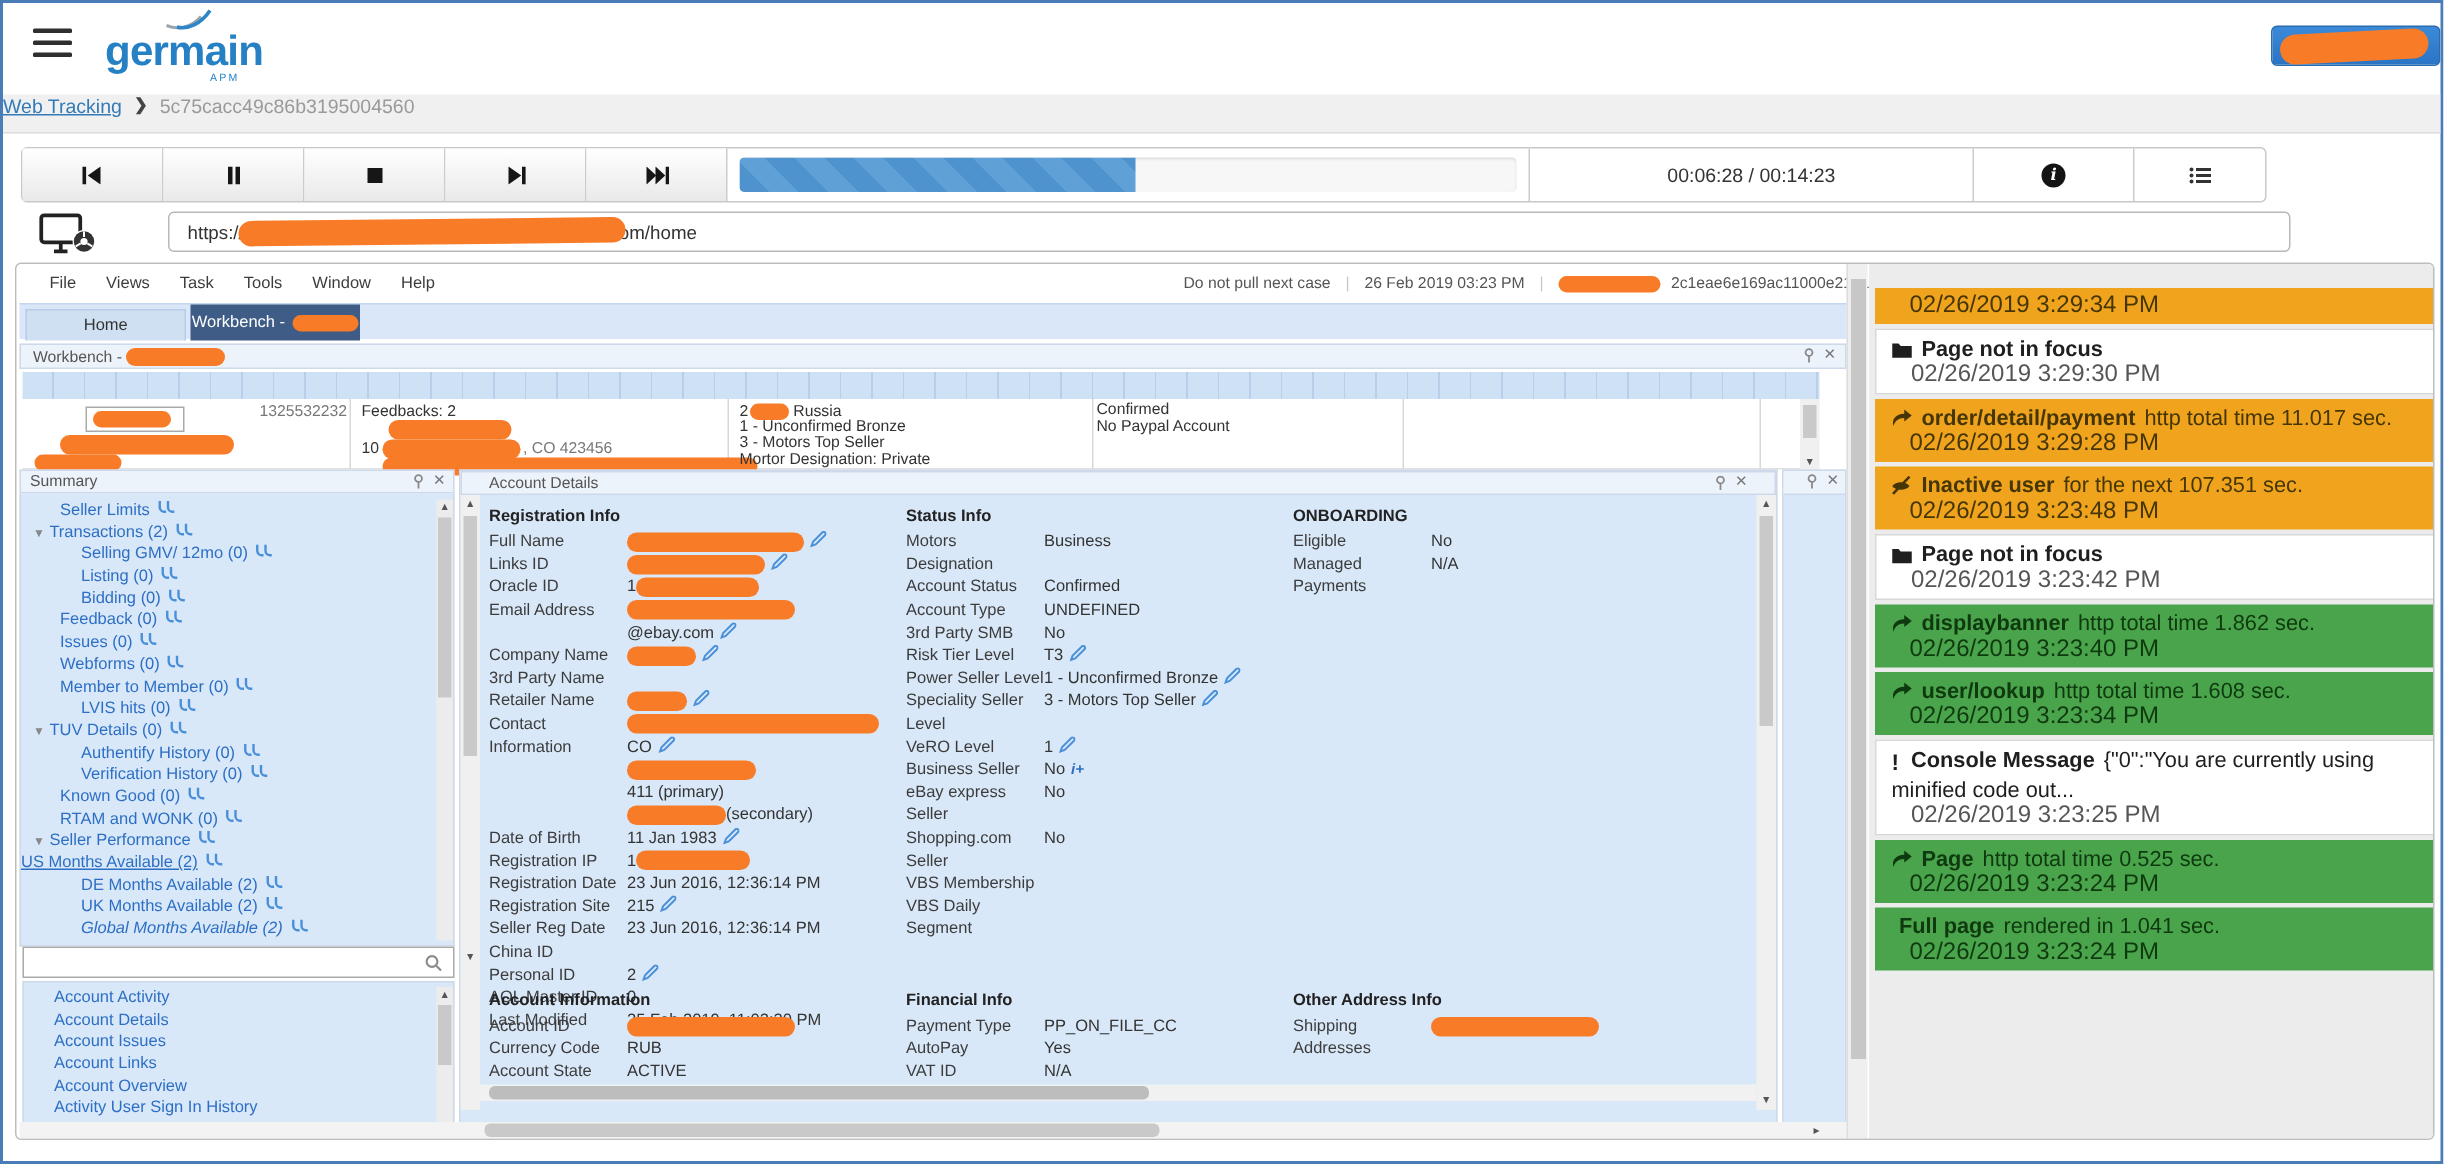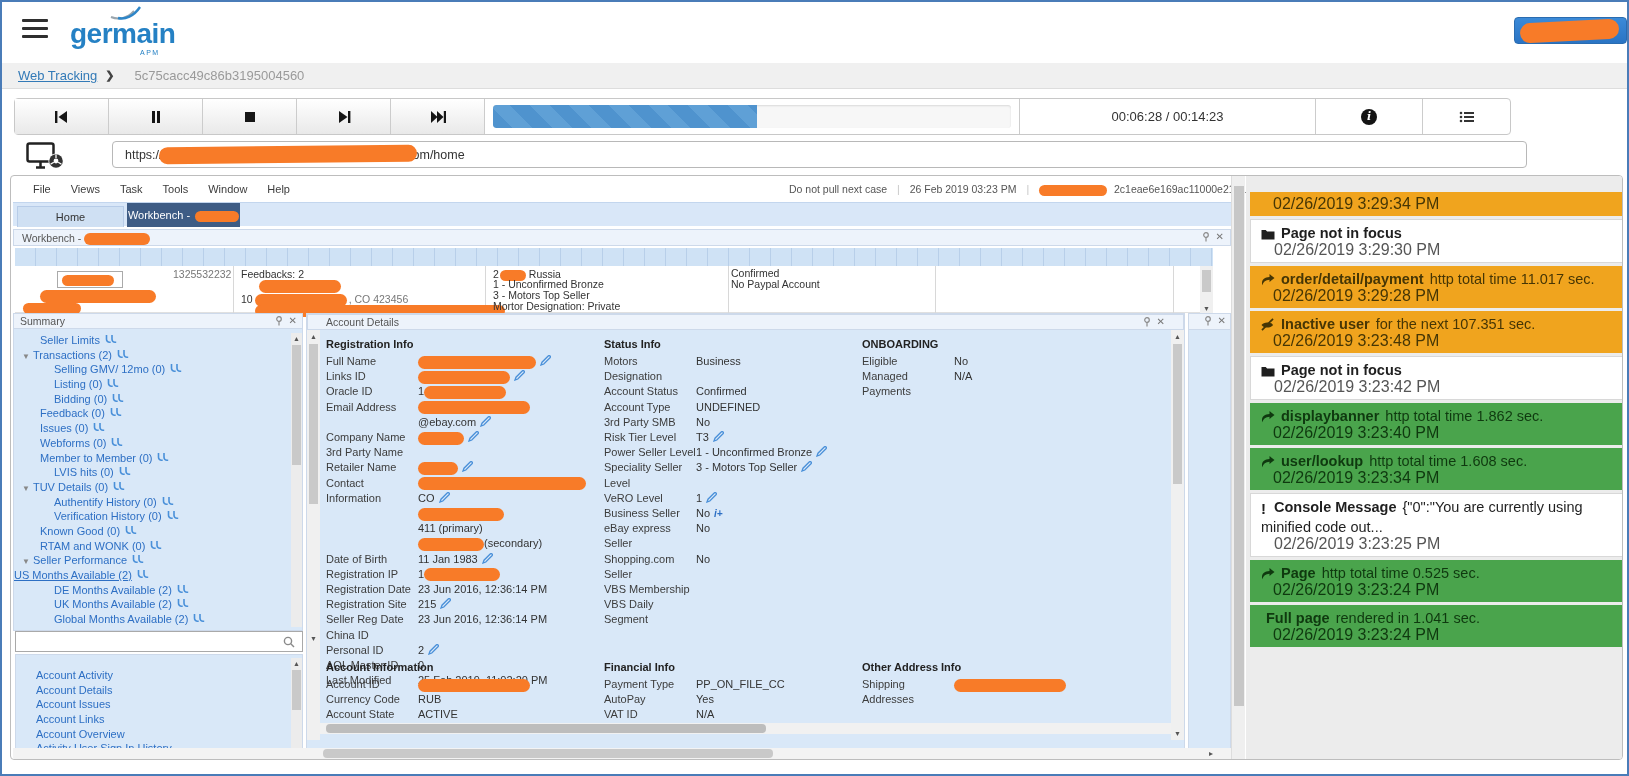--- a/index.html
+++ b/index.html
@@ -16,24 +16,24 @@
   #hamburger i{display:block;height:3px;background:#2f2f2f;margin-bottom:5px;border-radius:1px;}
   #logo{left:68px;top:16px;font-size:28px;font-weight:bold;color:#2581c4;letter-spacing:-0.5px;}
   #logo-sub{left:138px;top:47px;font-size:7px;color:#2581c4;letter-spacing:1.5px;}
   #logo-swoosh{left:103px;top:2px;}
   #top-btn{left:1512px;top:15px;width:113px;height:27px;border:1px solid #2a6cb0;border-radius:4px;
            background:linear-gradient(#3b8ad8,#2a74c4);cursor:pointer;}
   #top-btn .blob{position:absolute;left:5px;top:3px;width:99px;height:20px;transform:rotate(-3deg);border-radius:12px;}
 
   
   #breadcrumb{left:0;top:61px;width:100%;height:26px;background:#f0f0f0;border-bottom:1px solid #ddd;
-              display:flex;align-items:center;padding-left:16px;font-size:13px;}
+              display:flex;padding-left:0;font-size:13px;}
   #breadcrumb a{color:#337ab7;text-decoration:underline;cursor:pointer;}
   #breadcrumb .sep{color:#444;font-weight:bold;margin:0 8px;font-size:11px;}
-  #breadcrumb .sid{color:#9a9a9a;margin-left:12px;}
+  #breadcrumb .sid{color:#9a9a9a;}
 
   
   #player{left:12px;top:96px;width:1497px;height:37px;border:1px solid #c8c8c8;border-radius:4px;
           background:#fff;display:flex;align-items:stretch;}
   .pbtn{width:94px;border-right:1px solid #ccc;background:linear-gradient(#ffffff,#e9e9e9);
         display:flex;align-items:center;justify-content:center;cursor:pointer;}
   #ptrack-wrap{width:540px;display:flex;align-items:center;padding:0 8px;}
   #ptrack{width:100%;height:23px;background:#f7f7f7;border-radius:3px;box-shadow:inset 0 1px 2px rgba(0,0,0,0.12);overflow:hidden;}
   #pfill{height:100%;background:repeating-linear-gradient(45deg,#4f93ce,#4f93ce 14px,#5fa0d6 14px,#5fa0d6 28px);border-radius:3px 0 0 3px;}
   #ptime{width:300px;border-left:1px solid #ccc;display:flex;align-items:center;justify-content:center;
@@ -86,21 +86,21 @@
   #summary-head{position:absolute;left:0;top:0;width:100%;height:16px;padding:1px 0 0 6px;}
   #summary-body{position:absolute;left:0;top:16px;width:100%;height:302px;background:#d9e8f8;border:1px solid #cdd9ea;border-top:none;padding-top:4px;overflow:hidden;}
   .titem{height:14.7px;font-size:11px;color:#2d6fc4;white-space:nowrap;cursor:pointer;line-height:14.7px;}
   .titem .caret{color:#888;font-size:8px;margin-right:3px;}
   .titem .ticon{display:inline-block;vertical-align:-1px;margin-left:4px;}
   .vsb{position:absolute;right:1px;width:11px;background:#ececec;}
   .vsb .thumb{position:absolute;left:1px;width:9px;background:#c9c9c9;}
   .vsb .a{position:absolute;left:2px;font-size:7px;color:#555;}
   #search-box{left:2px;top:318px;width:288px;height:21px;background:#fff;border:1px solid #a9a9a9;cursor:text;}
   #search-box .mag{position:absolute;right:7px;top:4px;}
-  #links-area{left:2px;top:341px;width:288px;height:105px;background:#d9e8f8;border:1px solid #cdd9ea;overflow:hidden;padding-top:13px;}
+  #links-area{left:2px;top:341px;width:288px;height:105px;background:#d9e8f8;border:1px solid #cdd9ea;overflow:hidden;padding-top:3px;}
   .litem{height:14.7px;line-height:14.7px;font-size:11px;color:#2d6fc4;padding-left:20px;cursor:pointer;white-space:nowrap;}
 
   
   #ad{left:295px;top:137px;width:879px;height:437px;background:#d9e8f8;border:1px solid #cdd9ea;}
   #ad-head{position:absolute;left:0;top:0;width:100%;height:16px;padding:1px 0 0 18px;}
   #ad-lsb{left:0;top:16px;height:410px;width:13px;background:#f0f0f0;}
   #ad-rsb{right:0;top:16px;height:410px;width:13px;background:#f0f0f0;}
   .grp-head{font-size:11px;font-weight:bold;color:#222;height:16px;}
   .frow{display:flex;min-height:15.2px;font-size:11px;line-height:15.2px;}
   .flab{width:92px;flex:none;color:#3c3c3c;}
@@ -393,21 +393,21 @@
                 <path d="M8 0 v4.2 a3 3 0 0 0 3 3 h1.2" fill="none" stroke="#4a90d9" stroke-width="1.6"></path>
               </svg></span></div>
           <div class="titem" style="padding-left: 40px;"><span>DE Months Available (2)</span><span class="ticon"><svg width="14" height="10" viewBox="0 0 14 10">
                 <path d="M2.5 0 v4.2 a3 3 0 0 0 3 3 h1.2" fill="none" stroke="#4a90d9" stroke-width="1.6"></path>
                 <path d="M8 0 v4.2 a3 3 0 0 0 3 3 h1.2" fill="none" stroke="#4a90d9" stroke-width="1.6"></path>
               </svg></span></div>
           <div class="titem" style="padding-left: 40px;"><span>UK Months Available (2)</span><span class="ticon"><svg width="14" height="10" viewBox="0 0 14 10">
                 <path d="M2.5 0 v4.2 a3 3 0 0 0 3 3 h1.2" fill="none" stroke="#4a90d9" stroke-width="1.6"></path>
                 <path d="M8 0 v4.2 a3 3 0 0 0 3 3 h1.2" fill="none" stroke="#4a90d9" stroke-width="1.6"></path>
               </svg></span></div>
-          <div class="titem" style="padding-left: 40px;"><span>Global Months Available (2)</span><span class="ticon"><svg width="14" height="10" viewBox="0 0 14 10">
+          <div class="titem" style="padding-left: 40px; font-style: italic;"><span>Global Months Available (2)</span><span class="ticon"><svg width="14" height="10" viewBox="0 0 14 10">
                 <path d="M2.5 0 v4.2 a3 3 0 0 0 3 3 h1.2" fill="none" stroke="#4a90d9" stroke-width="1.6"></path>
                 <path d="M8 0 v4.2 a3 3 0 0 0 3 3 h1.2" fill="none" stroke="#4a90d9" stroke-width="1.6"></path>
               </svg></span></div>
         </div>
       <div class="vsb" style="top:20px;height:294px;">
         <div class="a" style="top:2px;">▲</div>
           <div class="thumb" style="top:12px;height:120px;"></div>
       </div>
       <div id="search-box" class="abs">
         <span class="mag">

